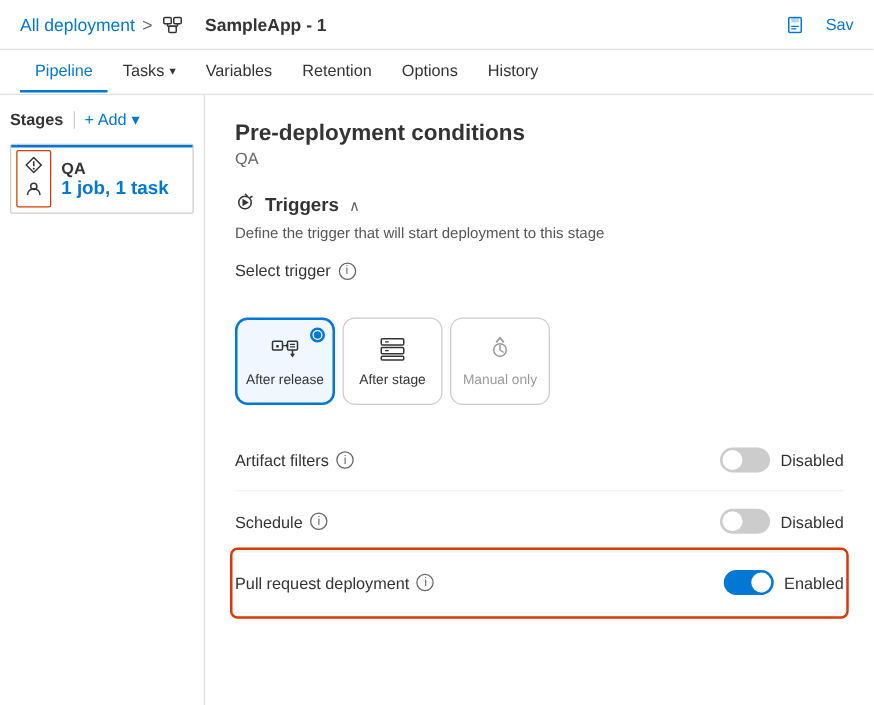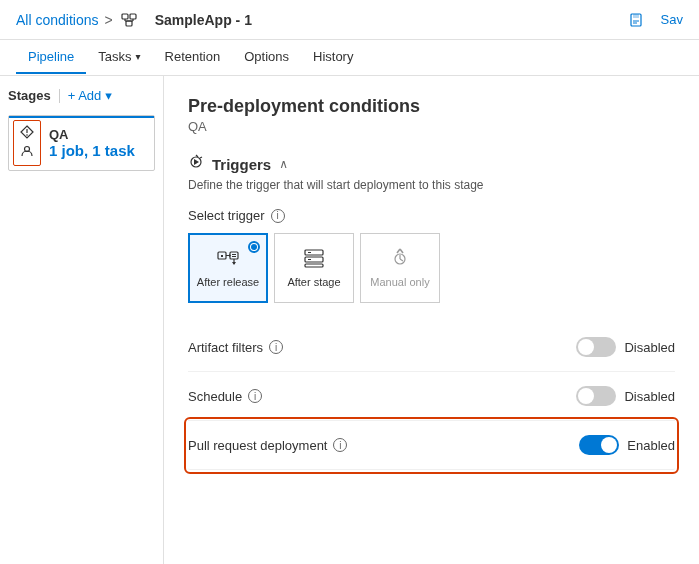--- a/index.html
+++ b/index.html
@@ -52,24 +52,24 @@
     .section-title { font-size: 15px; font-weight: 600; }
     .section-collapse { cursor: pointer; font-size: 12px; color: #666; }
     .section-desc { font-size: 12px; color: #555; margin-bottom: 16px; }
 
     
     .trigger-label { display: flex; align-items: center; gap: 6px; font-size: 13px; font-weight: 500; margin-bottom: 10px; }
     .info-icon { display: inline-flex; align-items: center; justify-content: center; width: 14px; height: 14px; border-radius: 50%; border: 1px solid #666; color: #666; font-size: 10px; cursor: pointer; }
 
     .trigger-options { display: flex; gap: 6px; margin-bottom: 20px; }
     .trigger-option {
-      width: 80px; height: 70px; border: 1px solid #ccc; border-radius: 0;
+      width: 80px; height: 70px; border: 1px solid #ccc; border-radius: 10px;
       display: flex; flex-direction: column; align-items: center; justify-content: center;
       gap: 6px; cursor: pointer; padding: 6px; text-align: center;
-      font-size: 11px; color: #333; background: #fff; position: relative;
+      font-size: 11px; color: #333; background: #fff; position: relative; margin-top: 20px;
     }
     .trigger-option.selected { border: 2px solid #0078d4; background: #f0f7ff; }
     .trigger-option .radio-dot {
       position: absolute; top: 6px; right: 6px;
       width: 12px; height: 12px; border-radius: 50%;
       border: 2px solid #0078d4; background: #fff;
       display: flex; align-items: center; justify-content: center;
     }
     .trigger-option.selected .radio-dot::after {
       content: ''; width: 6px; height: 6px; border-radius: 50%; background: #0078d4;
@@ -97,21 +97,21 @@
     .toggle-thumb.off { left: 2px; }
     .toggle-thumb.on { left: 22px; }
 
     .toggle-row.highlighted { outline: 2px solid #d73b02; outline-offset: 2px; border-radius: 2px; }
   </style>
 </head>
 <body>
 
 <div class="top-bar">
   <div class="breadcrumb">
-    <a class="breadcrumb-link">All conditions</a>
+    <a class="breadcrumb-link">All deployment</a>
     <span class="breadcrumb-sep">&gt;</span>
     <span class="breadcrumb-title">
       <span class="pipeline-icon">
         <svg width="16" height="16" viewBox="0 0 16 16" fill="none">
           <rect x="1" y="2" width="6" height="5" rx="1" stroke="#333" stroke-width="1.2" fill="none"></rect>
           <rect x="9" y="2" width="6" height="5" rx="1" stroke="#333" stroke-width="1.2" fill="none"></rect>
           <rect x="5" y="9" width="6" height="5" rx="1" stroke="#333" stroke-width="1.2" fill="none"></rect>
           <line x1="4" y1="7" x2="4" y2="9" stroke="#333" stroke-width="1.2"></line>
           <line x1="12" y1="7" x2="12" y2="9" stroke="#333" stroke-width="1.2"></line>
           <line x1="4" y1="9" x2="12" y2="9" stroke="#333" stroke-width="1.2"></line>
@@ -133,20 +133,23 @@
 
 <div class="nav-tabs">
   <div class="nav-tab active">
     <span>Pipeline</span>
   </div>
   <div class="nav-tab">
     <span>Tasks</span>
     <span class="nav-tab-arrow">▾</span>
   </div>
   <div class="nav-tab">
+    <span>Variables</span>
+  </div>
+  <div class="nav-tab">
     <span>Retention</span>
   </div>
   <div class="nav-tab">
     <span>Options</span>
   </div>
   <div class="nav-tab">
     <span>History</span>
   </div>
 </div>
 

